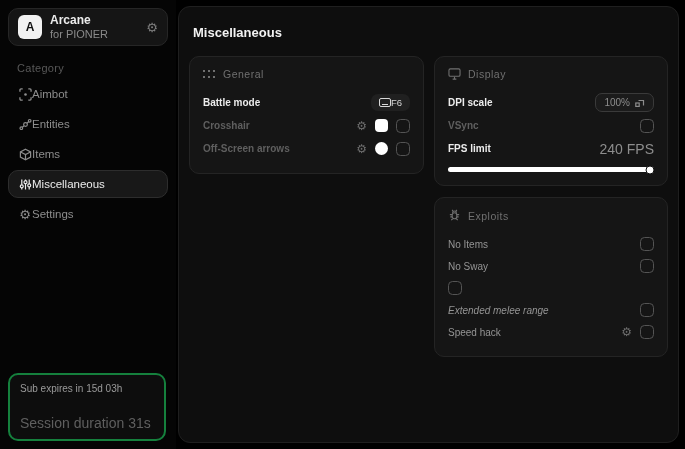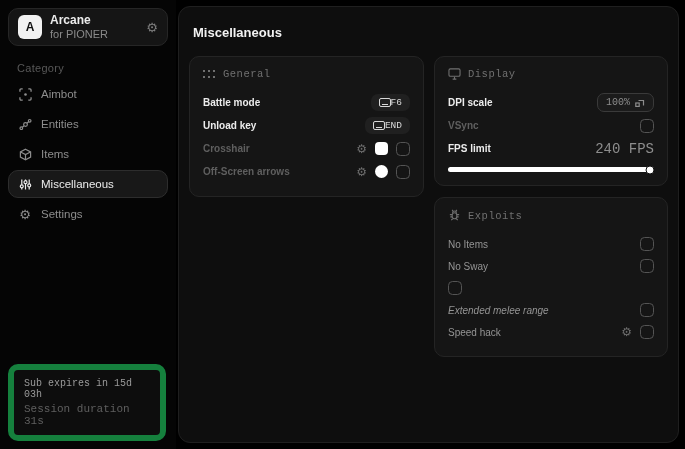--- a/index.html
+++ b/index.html
@@ -2,21 +2,21 @@
 <html><head>
 <meta charset="utf-8">
 <style>
   * { margin:0; padding:0; box-sizing:border-box; }
   html,body { background:#000; }
   body {
     width:685px; height:449px; position:relative; overflow:hidden;
     font-family:"Liberation Sans", sans-serif;
     -webkit-font-smoothing:antialiased;
   }
-  .mono { font-family:Liberation Mono, monospace; }
+  .mono { font-family:Liberation Sans, sans-serif; }
 
   
   .sidebar { position:absolute; left:0; top:0; width:176px; height:449px; background:#050505; padding:8px; }
   .brandbox {
     height:38px; background:#151515; border:1px solid #262626; border-radius:10px;
     display:flex; align-items:center; gap:8px; padding:0 9px;
   }
   .logo {
     width:24px; height:24px; background:#f2f2f2; border-radius:6px; flex:none;
     display:flex; align-items:center; justify-content:center;
@@ -25,35 +25,35 @@
   .brandtext { flex:1; line-height:1.15; }
   .brandname { font-size:12px; font-weight:bold; color:#ececec; }
   .brandsub  { font-size:11px; color:#8a8a8a; }
   .brand-gear { color:#7d7d7d; font-size:13px; cursor:pointer; line-height:1; }
 
   .cat-label { margin:16px 0 6px 9px; font-size:11px; color:#585858; letter-spacing:.3px; }
 
   .nav { display:flex; flex-direction:column; gap:2px; }
   .nav-item {
     height:28px; border:1px solid transparent; border-radius:10px;
-    display:flex; align-items:center; gap:9px; padding:0 9px;
+    display:flex; align-items:center; gap:0; padding:0 9px;
     color:#8d8d8d; font-size:11.5px; cursor:pointer;
   }
   .nav-item.selected { background:#181818; border-color:#2d2d2d; color:#ececec; }
   .nav-ico { width:14px; height:14px; flex:none; display:flex; align-items:center; justify-content:center; }
   .nav-ico svg { display:block; }
   .gear-glyph { font-size:13px; line-height:1; font-family:"DejaVu Sans", sans-serif; }
 
   .subbox {
     position:absolute; left:8px; right:10px; bottom:8px;
-    border:6px solid #15803d; border-radius:10px; background:#0d0d0d;
+    border:2px solid #15803d; border-radius:10px; background:#0d0d0d;
     padding:8px 10px;
   }
   .subline1 { font-size:10px; color:#9a9a9a; }
-  .subline2 { font-size:11px; color:#5f5f5f; margin-top:3px; }
+  .subline2 { font-size:14px; color:#5f5f5f; margin-top:21px; }
 
   
   .main {
     position:absolute; left:178px; top:6px; width:501px; height:437px;
     background:#0e0e0e; border:1px solid #1f1f1f; border-radius:12px;
     padding:14px 10px 10px 10px;
   }
   .page-title { font-size:13px; font-weight:bold; color:#f2f2f2; margin:4px 0 16px 4px; }
 
   .columns { display:flex; gap:10px; align-items:flex-start; }
@@ -206,30 +206,20 @@
           <span class="key-badge mono">
             <svg width="12" height="9" viewBox="0 0 12 9" fill="none" stroke="#d8d8d8" stroke-width="1">
               <rect x="0.5" y="0.5" width="11" height="8" rx="1.5"></rect>
                 <path d="M3 6.5h6"></path>
             </svg>
             <span>F6</span>
           </span>
         </div>
 
 
-        <div class="row">
-          <span class="row-label">Unload key</span>
-          <span class="key-badge mono">
-            <svg width="12" height="9" viewBox="0 0 12 9" fill="none" stroke="#d8d8d8" stroke-width="1">
-              <rect x="0.5" y="0.5" width="11" height="8" rx="1.5"></rect>
-                <path d="M3 6.5h6"></path>
-            </svg>
-            <span>END</span>
-          </span>
-        </div>
 
         <div class="row">
           <span class="row-label dim">Crosshair</span>
           <span class="controls">
             <span class="row-gear gear-glyph">⚙</span>
             <span class="swatch" style="background: rgb(255, 255, 255);"></span>
             <span class="checkbox"></span>
           </span>
         </div>
 

